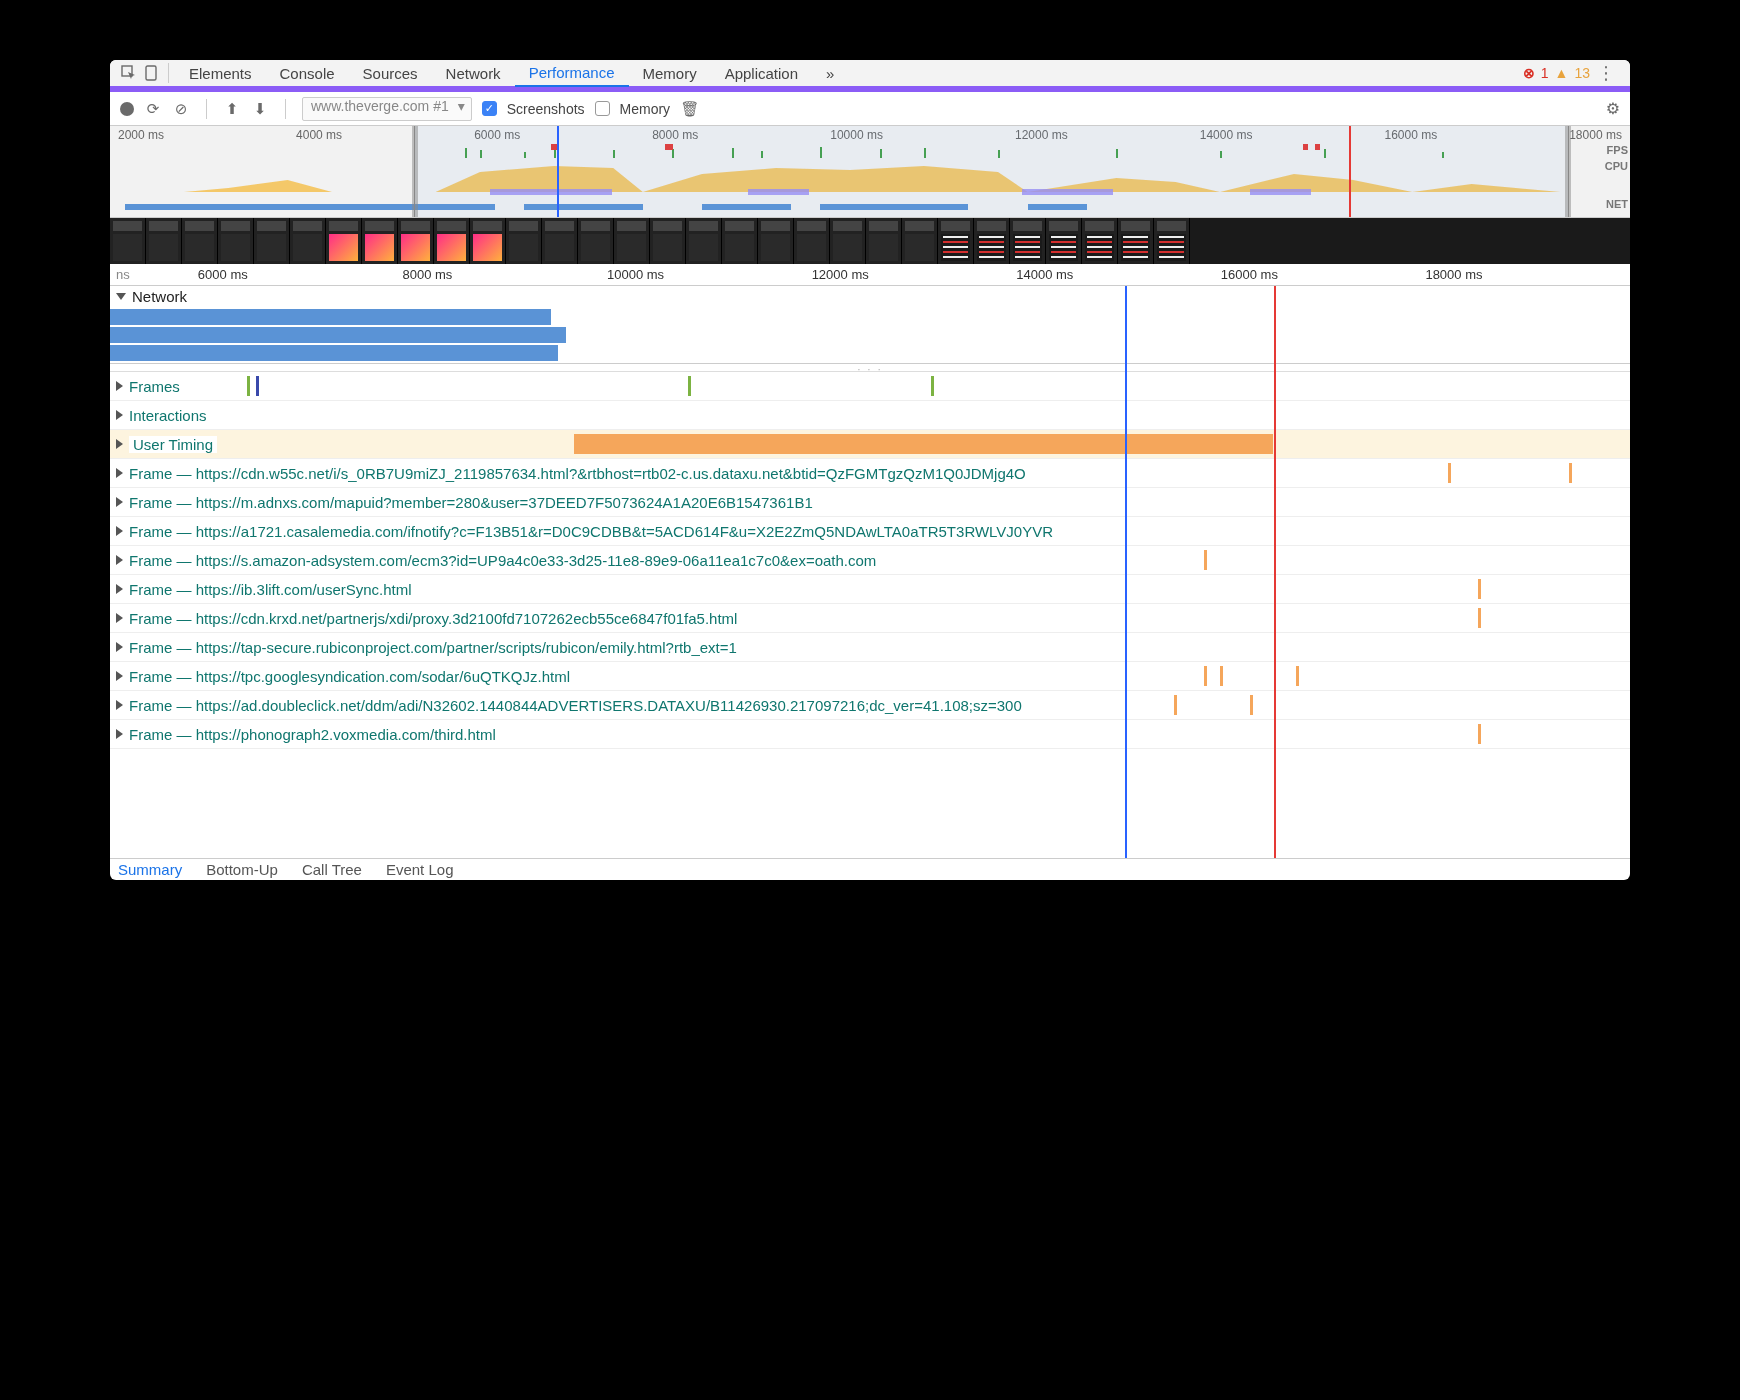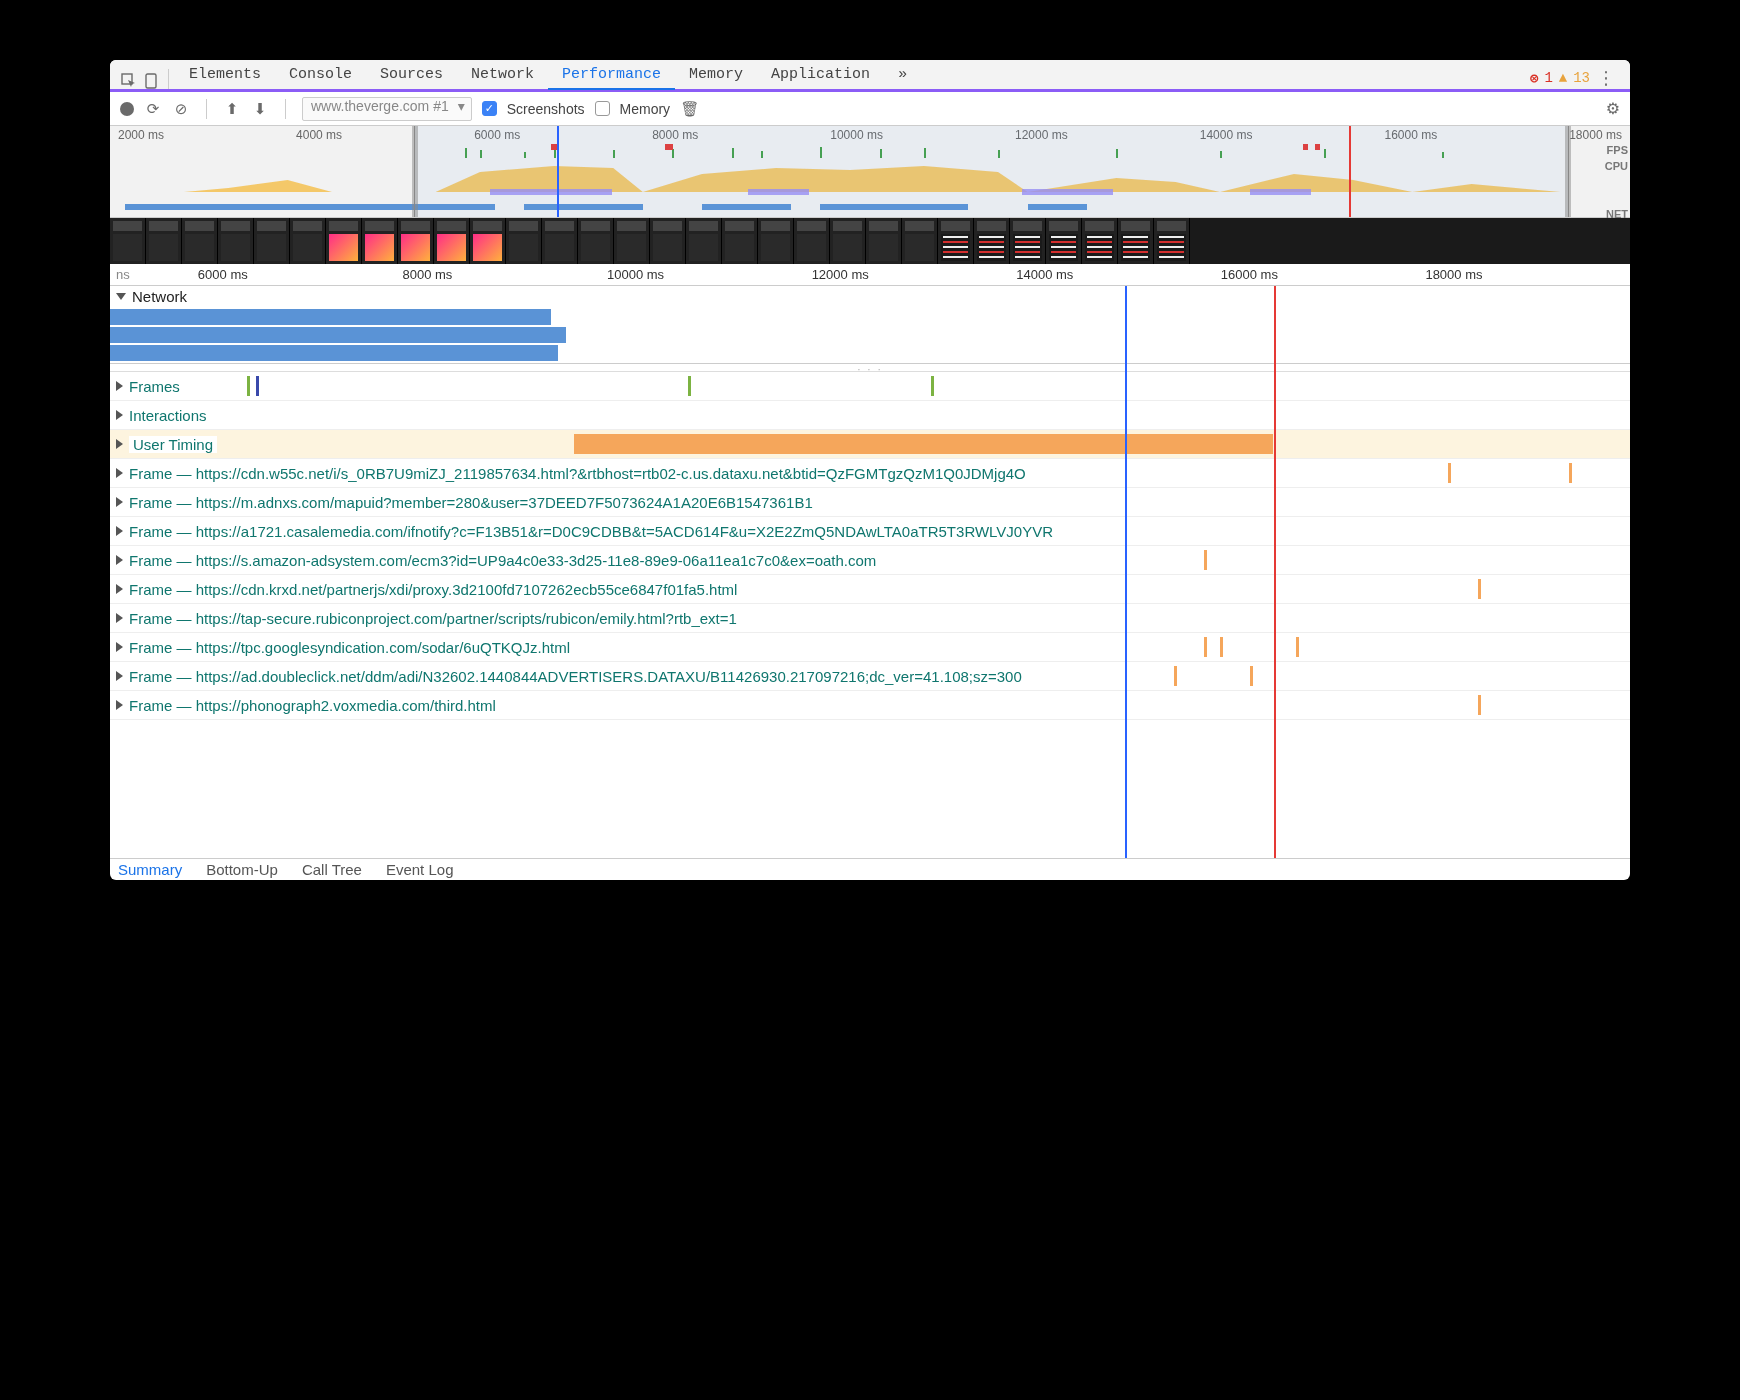--- a/index.html
+++ b/index.html
@@ -5,21 +5,21 @@
 * { margin:0; padding:0; box-sizing:border-box; }
 body { background:#000; font-family:-apple-system,"Helvetica Neue",Arial,sans-serif; width:1740px; height:1400px; padding:60px 110px; }
 .window { background:#fff; border-radius:6px; box-shadow:0 24px 60px rgba(0,0,0,0.5); overflow:hidden; width:100%; height:820px; display:flex; flex-direction:column; }
 .titlebar { height:30px; background:linear-gradient(#f6f6f6,#e8e8e8); border-bottom:1px solid #d0d0d0; display:flex; align-items:center; position:relative; }
 .traffic { display:flex; gap:8px; padding-left:12px; }
 .dot { width:13px; height:13px; border-radius:50%; }
 .dot.red { background:#ff5f57; border:1px solid #e14640; }
 .dot.yellow { background:#ffbd2e; border:1px solid #dfa023; }
 .dot.green { background:#28c940; border:1px solid #1dad2a; }
 .title { position:absolute; left:0; right:0; text-align:center; font-size:15px; color:#3c3c3c; pointer-events:none; }
-.tabs { height:32px; background:#f3f3f3; border-bottom:3px solid #8b5cf6; display:flex; align-items:flex-end; padding:0 8px; font-size:15px; color:#444;font-family:Liberation Mono, monospace; }
+.tabs { height:32px; background:#f3f3f3; border-bottom:6px solid #8b5cf6; display:flex; align-items:center; padding:0 8px; font-size:15px; color:#444; }
 .tab-icon { width:22px; display:flex; justify-content:center; color:#6a6a6a; }
 .tab-sep { width:1px; height:20px; background:#ccc; margin:0 6px; }
 .tab { padding:0 14px; height:100%; display:flex; align-items:center; cursor:default; }
 .tab.active { color:#1a73e8; border-bottom:2px solid #1a73e8; margin-bottom:-1px; }
 .tabs-right { margin-left:auto; display:flex; align-items:center; gap:6px; font-size:14px; padding-right:6px; }
 .err-badge { color:#d93025; font-weight:bold; }
 .warn-badge { color:#e8a33d; font-weight:bold; }
 .kebab { width:20px; text-align:center; color:#6a6a6a; font-size:18px; }
 .toolbar { height:34px; border-bottom:1px solid #ccc; display:flex; align-items:center; padding:0 10px; font-size:14px; color:#444; gap:10px; }
 .rec-dot { width:14px; height:14px; border-radius:50%; background:#6a6a6a; }
@@ -136,21 +136,21 @@
       <span>8000 ms</span>
       <span>10000 ms</span>
       <span>12000 ms</span>
       <span>14000 ms</span>
       <span>16000 ms</span>
       <span>18000 ms</span>
     </div>
     <div class="ov-labels">
       <div>FPS</div>
       <div>CPU</div>
-      <div style="margin-top:32px">NET</div>
+      <div style="margin-top:22px">NET</div>
     </div>
     <div class="ov-fps">
       <div class="ov-fps-bar" style="left:24%;height:10px"></div>
         <div class="ov-fps-bar" style="left:25%;height:8px"></div>
       <div class="ov-fps-bar" style="left:28%;height:6px"></div>
         <div class="ov-fps-bar" style="left:30%;height:12px"></div>
       <div class="ov-fps-bar" style="left:34%;height:8px"></div>
         <div class="ov-fps-bar" style="left:38%;height:9px"></div>
       <div class="ov-fps-bar" style="left:42%;height:10px"></div>
         <div class="ov-fps-bar" style="left:44%;height:7px"></div>
@@ -418,20 +418,25 @@
             <span class="tri right"></span>
             <span>Frame — https://a1721.casalemedia.com/ifnotify?c=F13B51&amp;r=D0C9CDBB&amp;t=5ACD614F&amp;u=X2E2ZmQ5NDAwLTA0aTR5T3RWLVJ0YVR</span>
           </div>
           <div class="track">
             <span class="tri right"></span>
             <span>Frame — https://s.amazon-adsystem.com/ecm3?id=UP9a4c0e33-3d25-11e8-89e9-06a11ea1c7c0&amp;ex=oath.com</span>
             <div class="thin-mark" style="left: 72%; background: rgb(245, 166, 91);"></div>
           </div>
           <div class="track">
             <span class="tri right"></span>
+            <span>Frame — https://ib.3lift.com/userSync.html</span>
+            <div class="thin-mark" style="left: 90%; background: rgb(245, 166, 91);"></div>
+          </div>
+          <div class="track">
+            <span class="tri right"></span>
             <span>Frame — https://cdn.krxd.net/partnerjs/xdi/proxy.3d2100fd7107262ecb55ce6847f01fa5.html</span>
             <div class="thin-mark" style="left: 90%; background: rgb(245, 166, 91);"></div>
           </div>
           <div class="track">
             <span class="tri right"></span>
             <span>Frame — https://tap-secure.rubiconproject.com/partner/scripts/rubicon/emily.html?rtb_ext=1</span>
           </div>
           <div class="track">
             <span class="tri right"></span>
             <span>Frame — https://tpc.googlesyndication.com/sodar/6uQTKQJz.html</span>

